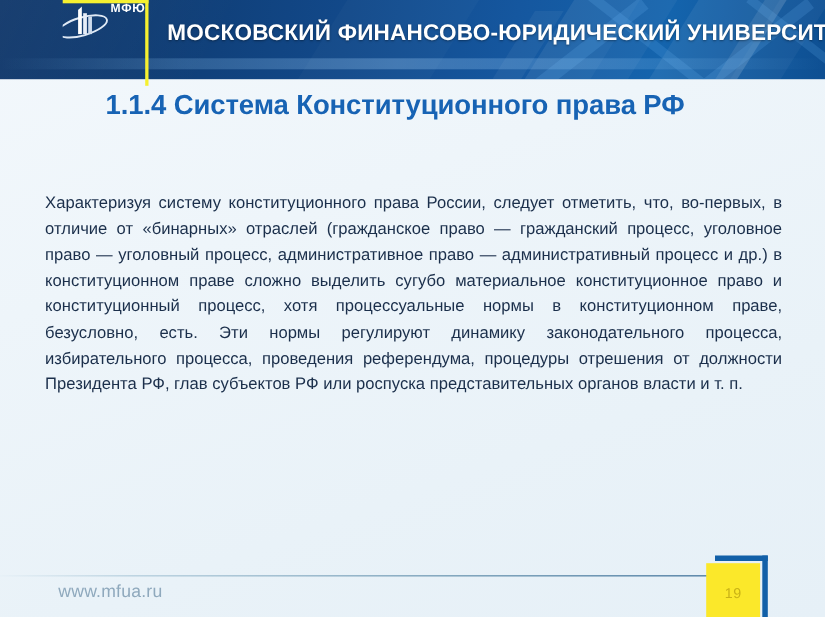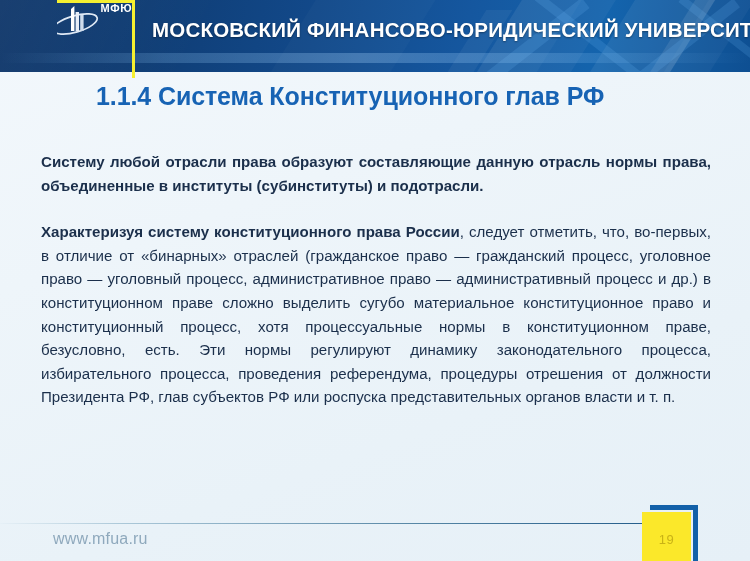--- a/index.html
+++ b/index.html
@@ -159,21 +159,21 @@
     margin: 0;
   }
   .para.p1 {
     font-weight: bold;
     text-align: justify;
   }
   .para.p2 {
     margin-top: 23px;
   }
   .para .lead {
-    font-weight: bold;
+    font-weight: normal;
   }
 
   
   .footer-rule {
     position: absolute;
     left: 0;
     top: 523px;
     width: 680px;
     height: 1px;
     background: linear-gradient(90deg,
@@ -256,24 +256,23 @@
         <ellipse cx="26" cy="19" rx="23" ry="8.2" fill="none" stroke="#dfe9f5" stroke-width="1.7" transform="rotate(-16 26 19)"></ellipse>
         <rect x="22" y="4" width="3.4" height="22" fill="#ffffff"></rect>
         <rect x="26.6" y="7" width="3.4" height="19" fill="#e7eef8"></rect>
         <rect x="31.2" y="10" width="3.4" height="16" fill="#cfdcec"></rect>
         <path d="M22 4 L25.4 4 L25.4 1 Z" fill="#ffffff"></path>
       </svg>
     </div>
     <div class="logo-text">МФЮА</div>
   </div>
 
-  <div class="slide-title">1.1.4 Система Конституционного глав РФ</div>
+  <div class="slide-title">1.1.4 Система Конституционного права РФ</div>
 
   <div class="content">
-    <p class="para p1">Систему любой отрасли права образуют составляющие данную отрасль нормы права, объединенные в институты (субинституты) и подотрасли.</p>
 
     <p class="para p2">
       <span class="lead">Характеризуя систему конституционного права России</span><span>, следует отметить, что, во-первых, в отличие от «бинарных» отраслей (гражданское право — гражданский процесс, уголовное право — уголовный процесс, административное право — административный процесс и др.) в конституционном праве сложно выделить сугубо материальное конституционное право и конституционный процесс, хотя процессуальные нормы в конституционном праве, безусловно, есть. Эти нормы регулируют динамику законодательного процесса, избирательного процесса, проведения референдума, процедуры отрешения от должности Президента РФ, глав субъектов РФ или роспуска представительных органов власти и т. п.</span>
     </p>
   </div>
 
   <div class="footer-rule"></div>
 
   <div class="footer-url">www.mfua.ru</div>
 

